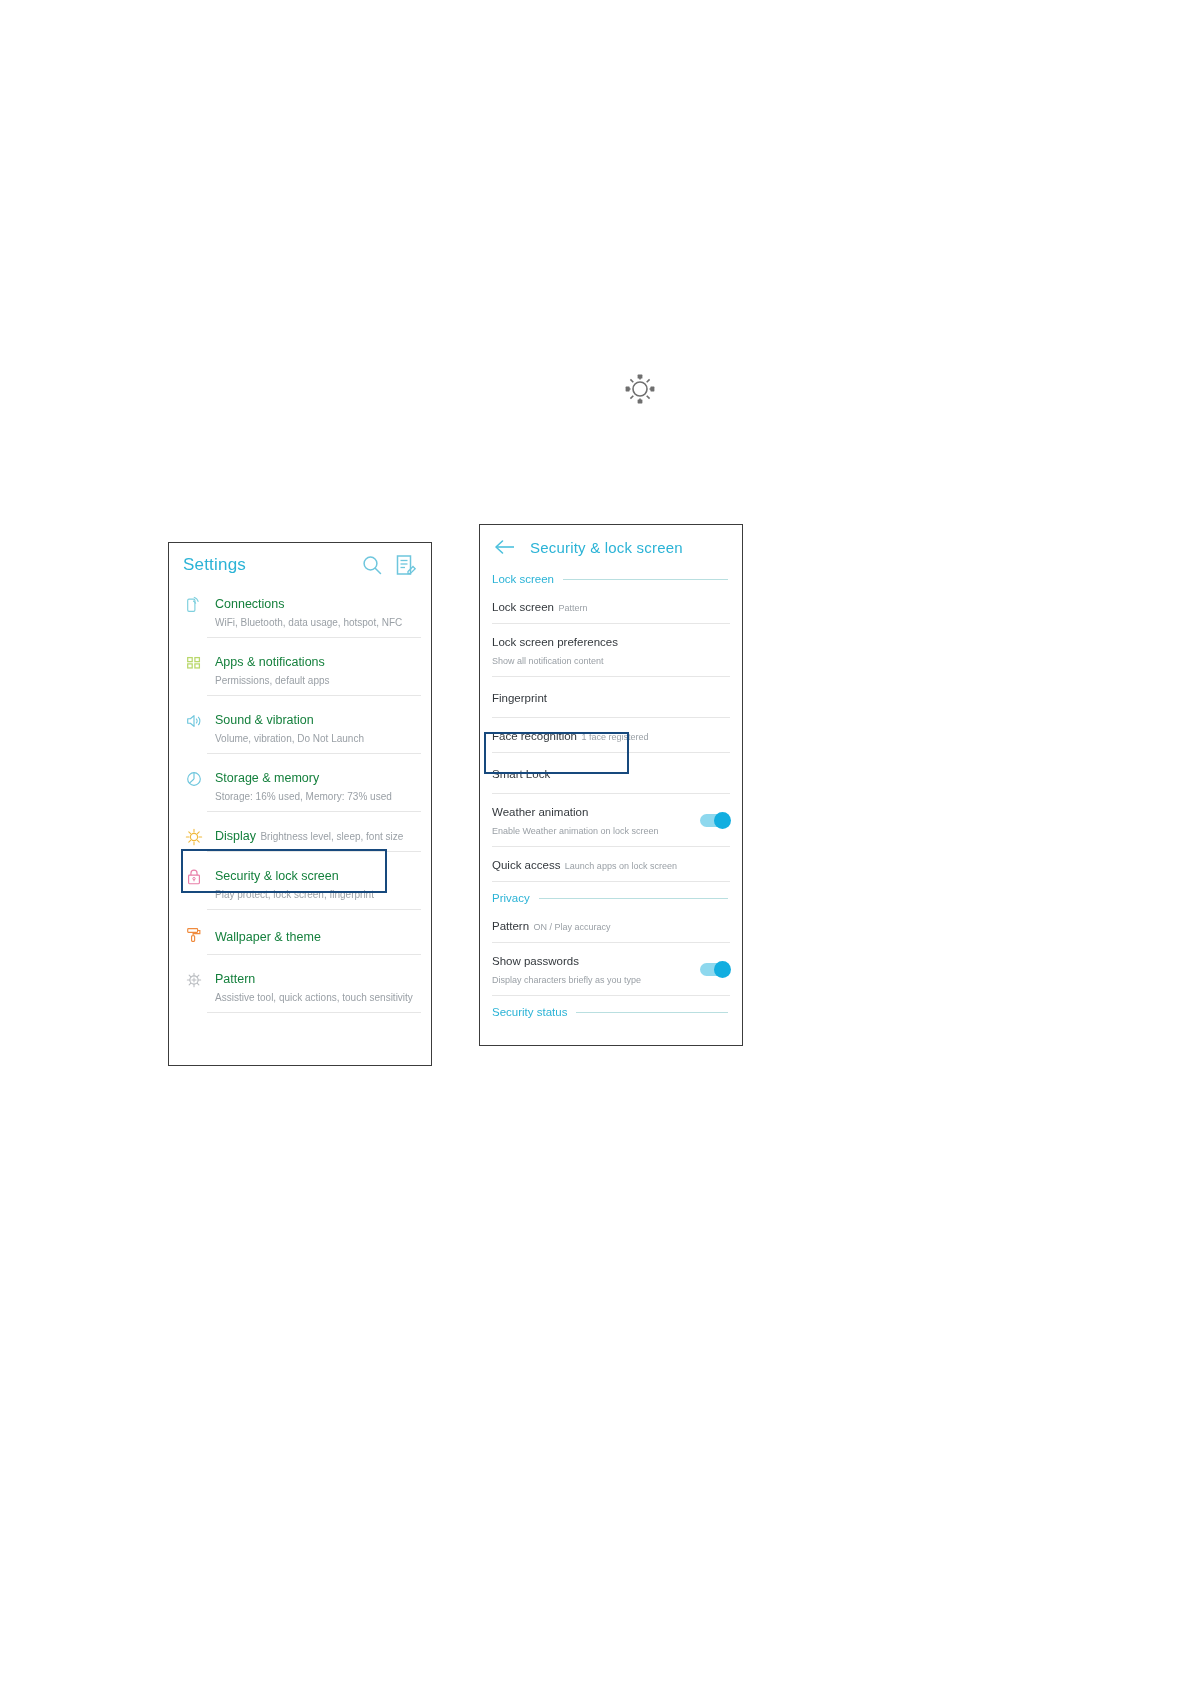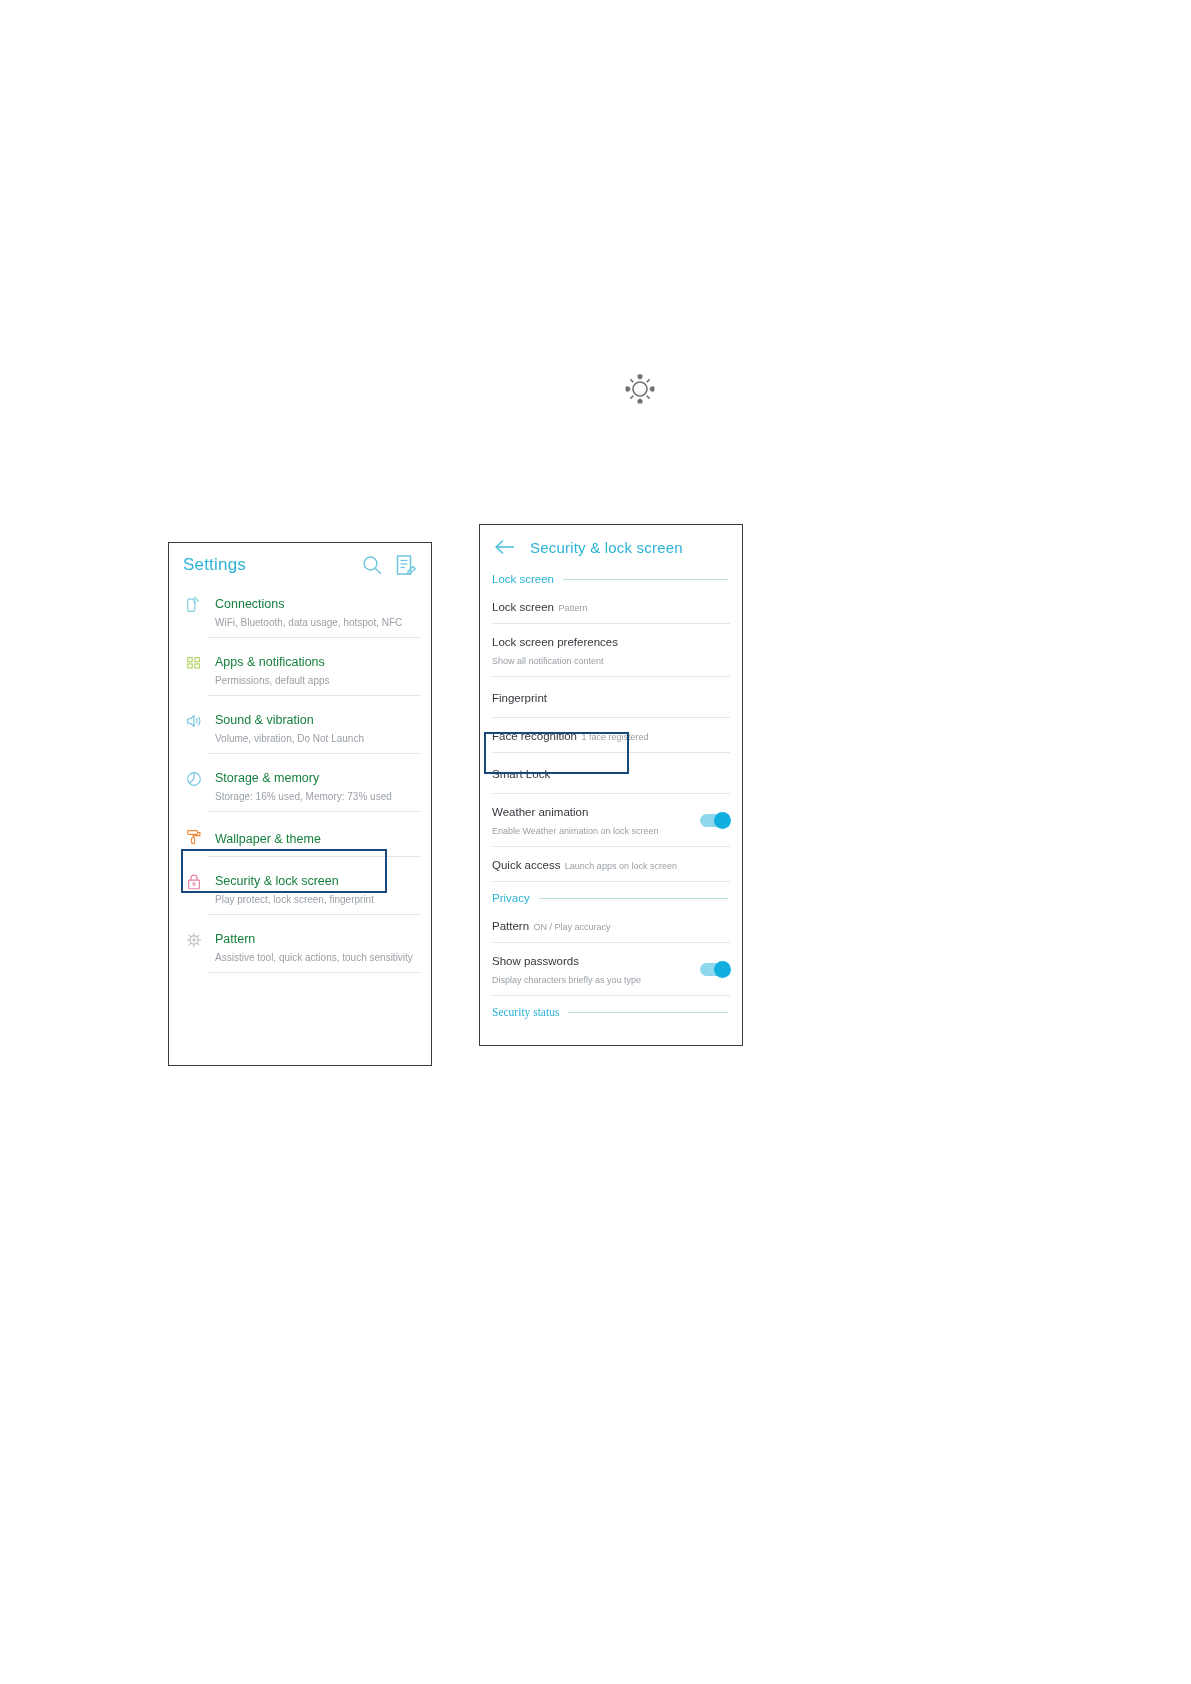--- a/index.html
+++ b/index.html
@@ -311,46 +311,58 @@
           <path d="M10 10V3M10 10l-5 4.6" fill="none" stroke="#6ec6dd" stroke-width="1.3"></path>
         </svg>
       </span>
       <span class="row-txt">
         <span class="row-title">Storage &amp; memory</span>
         <span class="row-sub">Storage: 16% used, Memory: 73% used</span>
       </span>
     </div>
 
 
-
-    <div class="row no-sub">
-      <span class="row-ico">
-        <svg viewBox="0 0 20 20" width="18" height="18">
-          <rect x="3" y="3" width="11" height="4" rx="0.8" fill="none" stroke="#f08a3c" stroke-width="1.3"></rect>
-          <path d="M14 5h2.5v3.4H9v2.4" fill="none" stroke="#f08a3c" stroke-width="1.3"></path>
-          <rect x="7.3" y="10.8" width="3.4" height="6.2" rx="0.8" fill="none" stroke="#f08a3c" stroke-width="1.3"></rect>
-        </svg>
-      </span>
-      <span class="row-txt">
-        <span class="row-title">Wallpaper &amp; theme</span>
+    <div class="row">
+      <span class="row-ico">
+        <svg viewBox="0 0 20 20" width="18" height="18">
+          <circle cx="10" cy="10" r="4" fill="none" stroke="#f0b93c" stroke-width="1.3"></circle>
+          <path d="M10 1.5v3M10 15.5v3M1.5 10h3M15.5 10h3M4.2 4.2l2 2M13.8 13.8l2 2M15.8 4.2l-2 2M6.2 13.8l-2 2" stroke="#f0b93c" stroke-width="1.2" stroke-linecap="round"></path>
+        </svg>
+      </span>
+      <span class="row-txt">
+        <span class="row-title">Display</span>
+        <span class="row-sub">Brightness level, sleep, font size</span>
       </span>
     </div>
 
     <div class="row">
       <span class="row-ico">
         <svg viewBox="0 0 20 20" width="18" height="18">
           <rect x="4" y="8" width="12" height="9.5" rx="1" fill="none" stroke="#e87fa8" stroke-width="1.3"></rect>
           <path d="M6.6 8V5.8a3.4 3.4 0 016.8 0V8" fill="none" stroke="#e87fa8" stroke-width="1.3"></path>
           <circle cx="10" cy="11.8" r="1.3" fill="none" stroke="#e87fa8" stroke-width="1.1"></circle>
           <line x1="10" y1="12.8" x2="10" y2="14.8" stroke="#e87fa8" stroke-width="1.1"></line>
         </svg>
       </span>
       <span class="row-txt">
         <span class="row-title">Security &amp; lock screen</span>
         <span class="row-sub">Play protect, lock screen, fingerprint</span>
+      </span>
+    </div>
+
+    <div class="row no-sub">
+      <span class="row-ico">
+        <svg viewBox="0 0 20 20" width="18" height="18">
+          <rect x="3" y="3" width="11" height="4" rx="0.8" fill="none" stroke="#f08a3c" stroke-width="1.3"></rect>
+          <path d="M14 5h2.5v3.4H9v2.4" fill="none" stroke="#f08a3c" stroke-width="1.3"></path>
+          <rect x="7.3" y="10.8" width="3.4" height="6.2" rx="0.8" fill="none" stroke="#f08a3c" stroke-width="1.3"></rect>
+        </svg>
+      </span>
+      <span class="row-txt">
+        <span class="row-title">Wallpaper &amp; theme</span>
       </span>
     </div>
 
     <div class="row">
       <span class="row-ico">
         <svg viewBox="0 0 20 20" width="18" height="18">
           <circle cx="10" cy="10" r="4.6" fill="none" stroke="#b9bcc0" stroke-width="1.3"></circle>
           <path d="M10 2.6v2.6M10 14.8v2.6M2.6 10h2.6M14.8 10h2.6M4.6 4.6l1.9 1.9M13.5 13.5l1.9 1.9M15.4 4.6l-1.9 1.9M6.5 13.5l-1.9 1.9" stroke="#b9bcc0" stroke-width="1.2" stroke-linecap="round"></path>
           <path d="M10 7.8v4.4M7.8 10h4.4" stroke="#b9bcc0" stroke-width="1.1" stroke-linecap="round"></path>
         </svg>
@@ -469,21 +481,21 @@
       <span class="srow-txt">
         <span class="srow-title">Show passwords</span>
         <span class="srow-sub">Display characters briefly as you type</span>
       </span>
       <span class="toggle">
           <span class="knob"></span>
         </span>
     </span>
   </div>
 
-  <div class="group-head" style="padding-top:10px;font-family:Liberation Serif, serif;">
+  <div class="group-head" style="padding-top:10px;">
     <span class="group-label">Security status</span>
     <span class="group-rule"></span>
   </div>
 
 </div>
 
 <div class="hl-box hl-left"></div>
 <div class="hl-box hl-right"></div>
 
 </body></html>

